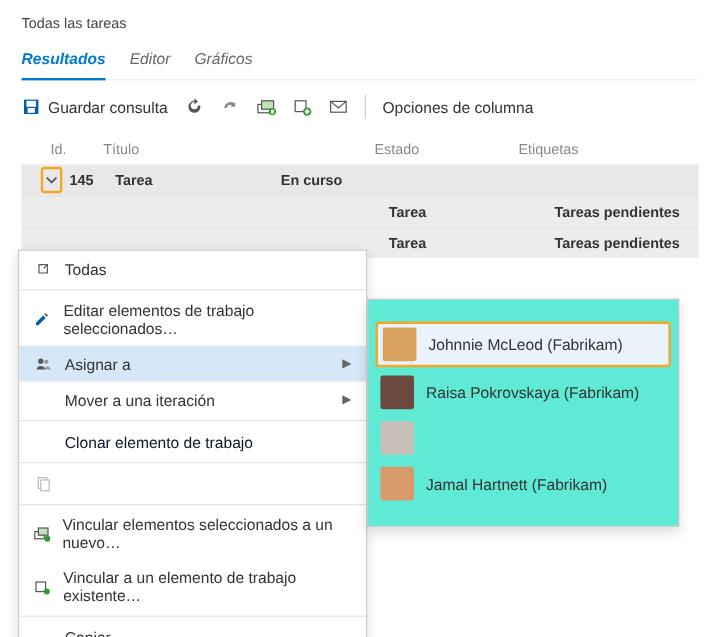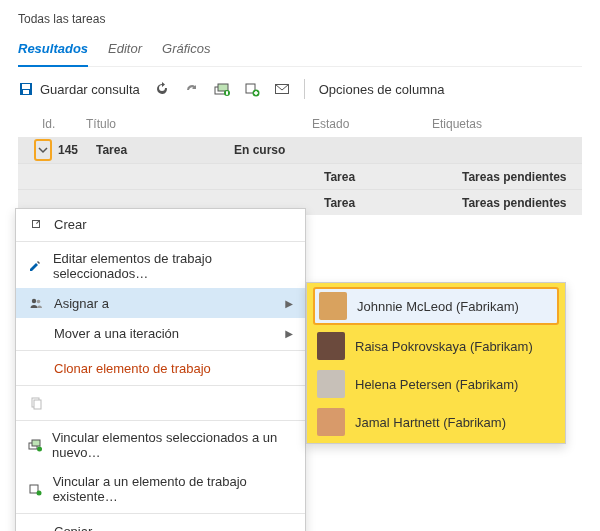--- a/index.html
+++ b/index.html
@@ -35,28 +35,27 @@
   .tbar { width: 4px; height: 16px; background: #f2c811; display: inline-block; margin-right: 6px; }
   .row .c-title { font-weight: 600; display: flex; align-items: center; }
   .row .c-type, .row .c-state { font-weight: 600; }
   .menu {
     position: absolute; left: 15px; top: 208px; width: 291px;
     background: #fff; border: 1px solid #ccc; box-shadow: 0 4px 10px rgba(0,0,0,.15);
     font-size: 13px;
   }
   .menu-item { display: flex; align-items: center; gap: 10px; padding: 7px 12px; cursor: pointer; }
   .menu-item.highlight { background: #d6e8f7; }
-  .menu-item.disabled { color: #c2410c; cursor: default; }
+  .menu-item.disabled { color: #0f172a; cursor: default; }
   .menu .sep-h { height: 1px; background: #e4e4e4; margin: 2px 0; }
   .menu .caret { margin-left: auto; color: #666; font-size: 10px; }
   .submenu {
     position: absolute; left: 306px; top: 249px; width: 260px;
-    background: #fde047; border: 1px solid #ccc; box-shadow: 0 4px 10px rgba(0,0,0,.15);
-    padding: 2px 0;
-    margin-top: 33px;
+    background: #5eead4; border: 1px solid #ccc; box-shadow: 0 4px 10px rgba(0,0,0,.15);
+    padding: 16px 0;
   }
   .person { display: flex; align-items: center; gap: 10px; padding: 5px 10px; cursor: pointer; }
   .person.highlight { border: 2px solid #f5a623; border-radius: 3px; margin: 2px 6px; padding: 3px 4px; background: #eaf2fb; }
   .avatar { width: 28px; height: 28px; border-radius: 2px; display: inline-block; }
   svg { display: block; }
 </style>
 </head>
 <body>
 
 <div class="page">
@@ -155,21 +154,21 @@
 </div>
 
 <div class="menu">
   <div class="menu-item">
     <span class="icon">
         <svg width="14" height="14">
           <path d="M3 3h5v1H4v6h6V6h1v5H3z" fill="#555"></path>
           <path d="M8 3h3v3h-1V4.7L7.7 7 7 6.3 9.3 4H8z" fill="#555"></path>
         </svg>
       </span>
-    <span>Crear</span>
+    <span>Todas</span>
   </div>
   <div class="sep-h"></div>
   <div class="menu-item">
     <span class="icon">
         <svg width="14" height="14">
           <path d="M2 10l6-6 2 2-6 6H2z" fill="#0060ac"></path>
           <path d="M9 3l2 2 1-1-2-2z" fill="#555"></path>
         </svg>
       </span>
     <span>Editar elementos de trabajo seleccionados…</span>
@@ -237,19 +236,18 @@
   <div class="person highlight">
     <span class="avatar" style="background:#d9a25e"></span>
     <span>Johnnie McLeod (Fabrikam)</span>
   </div>
   <div class="person">
     <span class="avatar" style="background:#6b4a3d"></span>
     <span>Raisa Pokrovskaya (Fabrikam)</span>
   </div>
   <div class="person">
     <span class="avatar" style="background:#c7c0b8"></span>
-    <span>Helena Petersen (Fabrikam)</span>
   </div>
   <div class="person">
     <span class="avatar" style="background:#d89a6a"></span>
     <span>Jamal Hartnett (Fabrikam)</span>
   </div>
 </div>
 
 </body></html>

